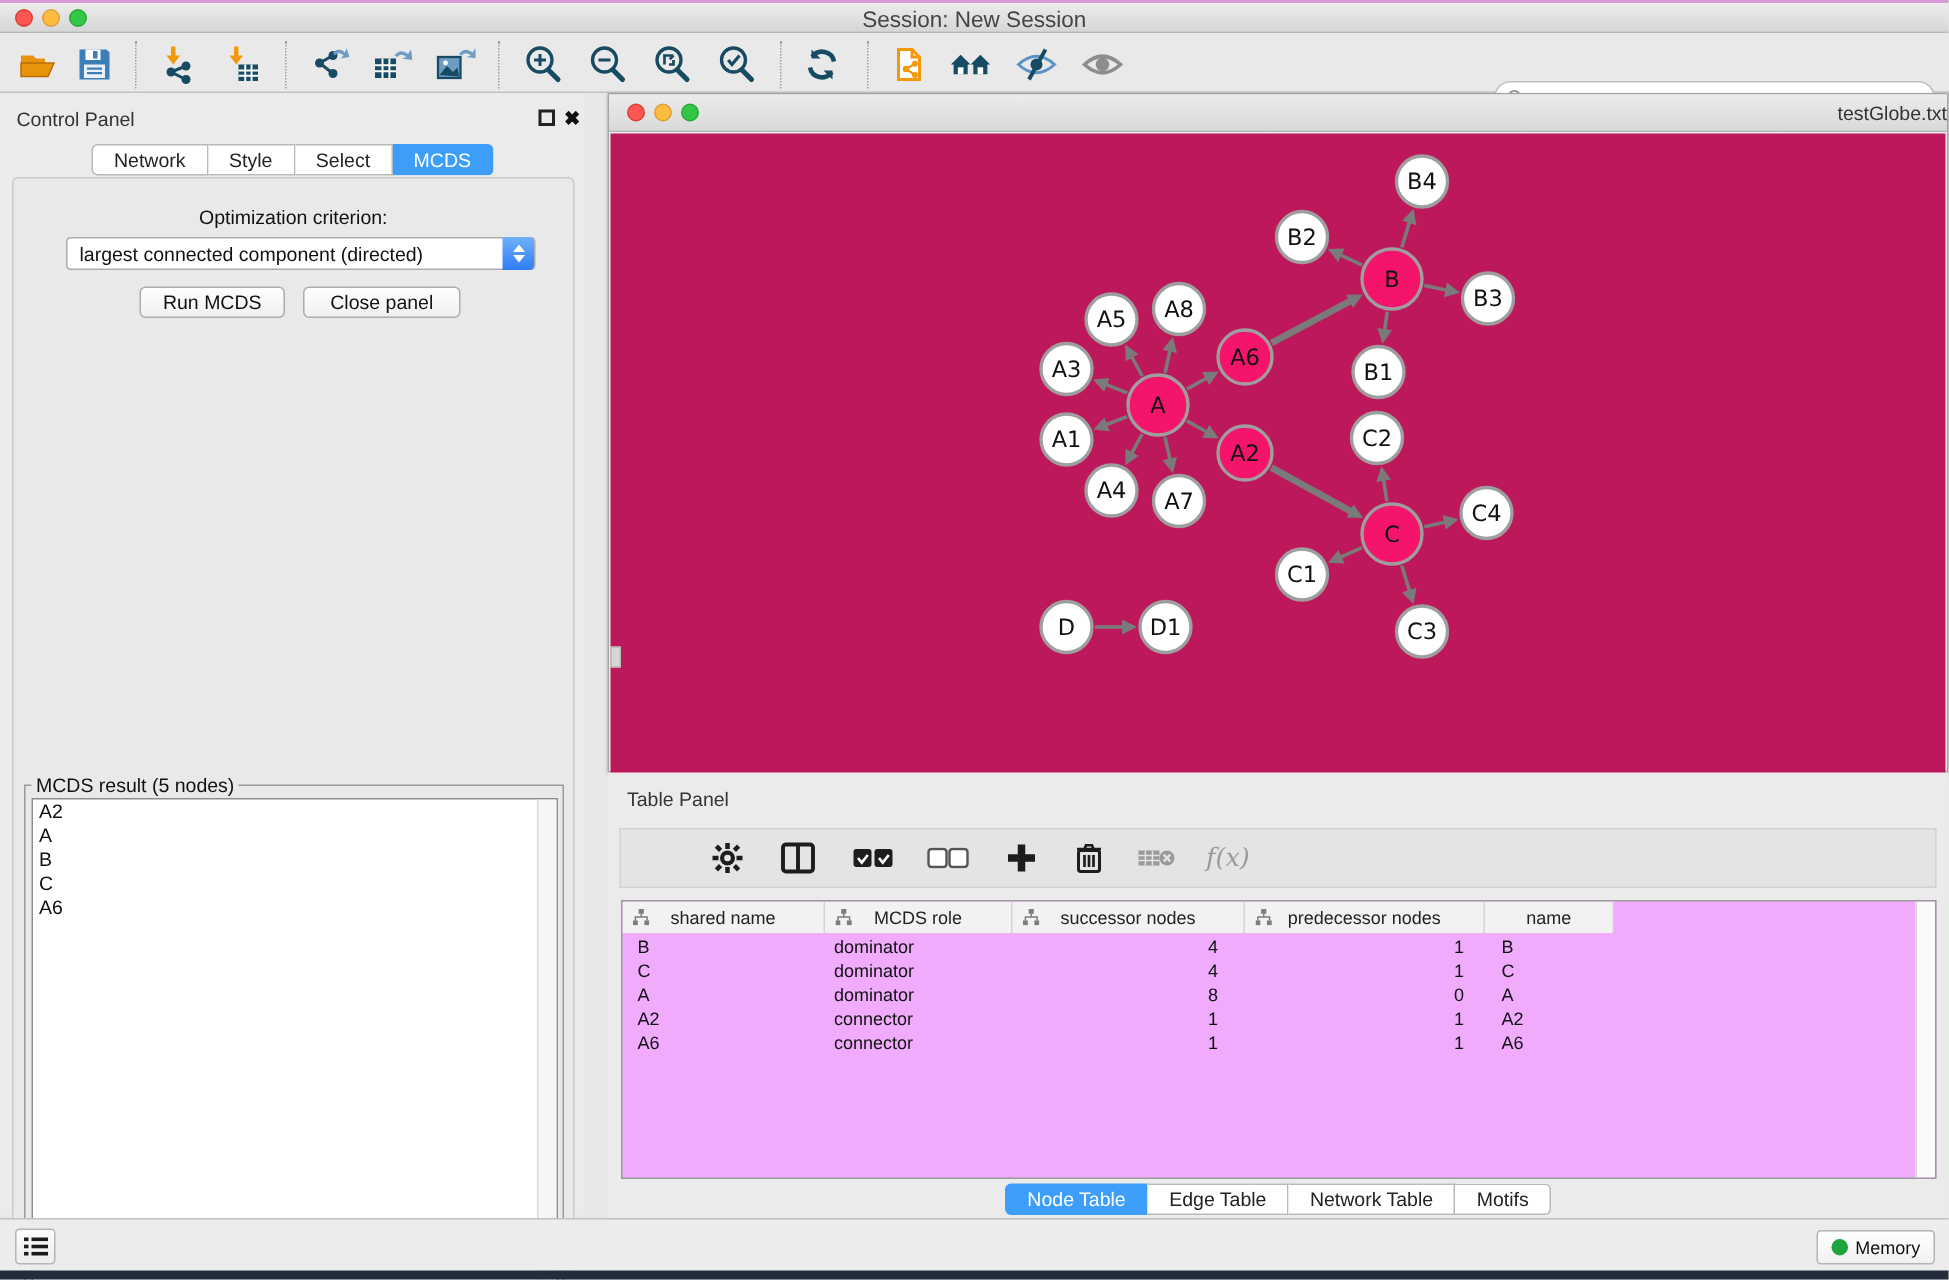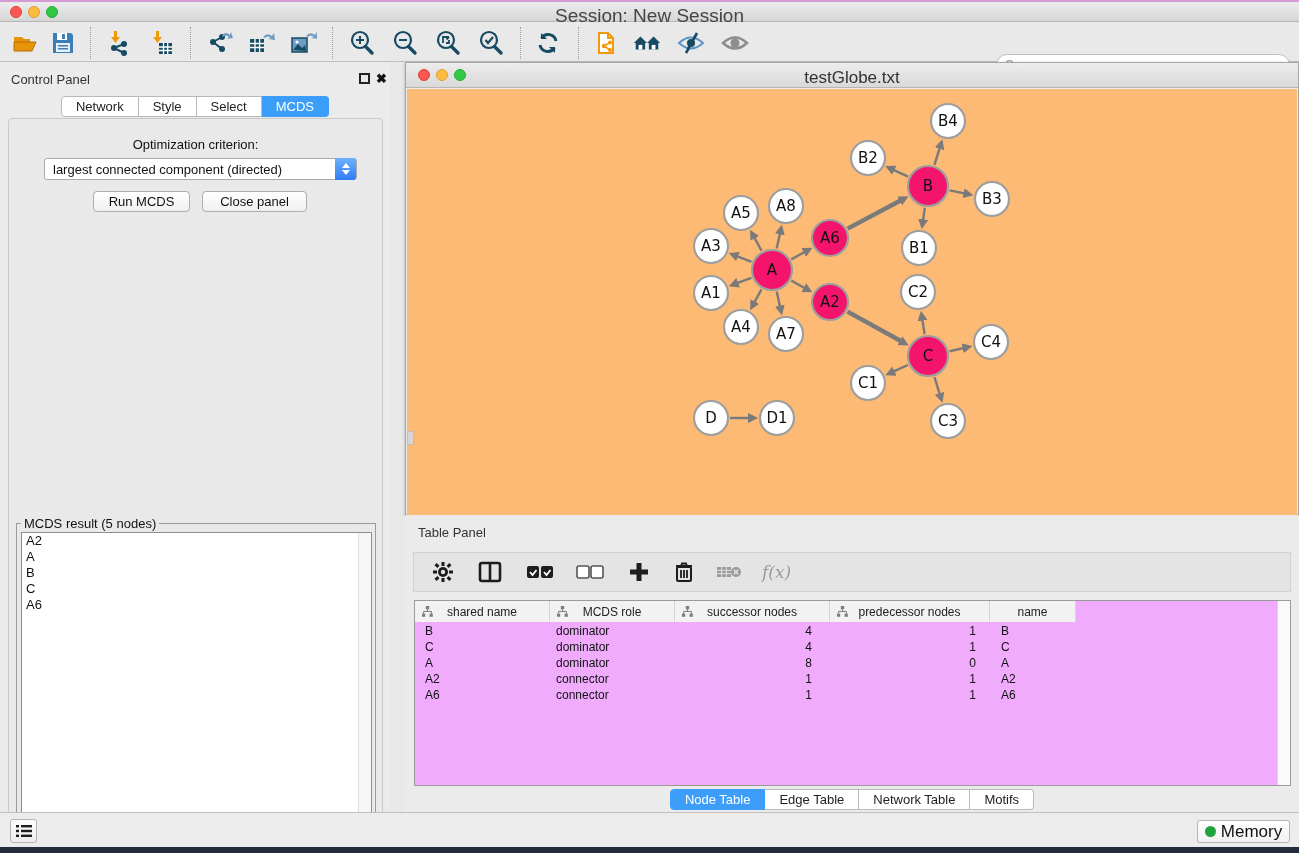--- a/index.html
+++ b/index.html
@@ -6,21 +6,21 @@
   html,body { width:1299px; height:853px; font-family:"Liberation Sans",sans-serif; background:#e8e8e8; overflow:hidden; }
   #app { position:absolute; left:0; top:0; width:1299px; height:853px; background:#e8e8e8; }
 
   
   #titlebar { position:absolute; left:0; top:0; width:1299px; height:22px;
     background:linear-gradient(#ececec,#d6d6d6); border-top:2px solid #d79ad4; border-bottom:1px solid #b8b8b8; }
   .tl { position:absolute; width:12px; height:12px; border-radius:50%; top:4px; }
   .tl.red{ background:#fc5753; border:1px solid #df3e38;}
   .tl.yellow{ background:#fdbc40; border:1px solid #de9f34;}
   .tl.green{ background:#33c748; border:1px solid #27aa35;}
-  #titlebar .title { position:absolute; left:0; right:0; top:3px; text-align:center; font-size:19px; color:#444; }
+  #titlebar .title { position:absolute; left:0; right:0; top:3px; text-align:center; font-size:15px; color:#444; }
 
   
   #toolbar { position:absolute; left:0; top:23px; width:1299px; height:39px; background:#e9e9e9; border-bottom:1px solid #c2c2c2; }
   .tb-ic { position:absolute; top:5px; width:30px; height:30px; display:flex; align-items:center; justify-content:center; cursor:default; }
   .tb-sep { position:absolute; top:4px; width:0; height:32px; border-left:1px dotted #9f9f9f; }
   #searchbox { position:absolute; left:996px; top:31px; width:294px; height:22px; background:#fff; border:1px solid #c0c0c0; border-radius:12px; display:flex; align-items:center; padding-left:7px; }
   #searchbox input { border:none; outline:none; flex:1; height:18px; font-size:12px; background:transparent; margin-left:4px; }
 
   
   #control-panel { position:absolute; left:0; top:62px; width:390px; height:748px; background:#ebebeb; }
@@ -45,49 +45,49 @@
   #btn-close { left:193px; width:105px; }
   #mcds-fieldset { position:absolute; left:7px; top:392px; width:360px; height:341px; border:1px solid #9a9a9a;margin-top:12px; }
   #mcds-legend { position:absolute; left:4px; top:-8px; background:#e9e9e9; padding:0 3px; font-size:13px; color:#111; }
   #mcds-list { position:absolute; left:4px; top:8px; width:351px; height:326px; background:#fff; border:1px solid #8d8d8d; overflow:hidden; }
   #mcds-scroll { position:absolute; right:0; top:0; width:13px; height:100%; background:#f6f6f6; border-left:1px solid #dcdcdc; }
   .mcds-item { font-size:13px; color:#111; line-height:16px; padding-left:4px; }
 
   
   #net-window { position:absolute; left:405px; top:62px; width:894px; height:453px; background:#ececec; border:1px solid #a5a5a5; box-shadow:0 1px 3px rgba(0,0,0,.25); }
   #net-titlebar { position:absolute; left:0; top:0; width:100%; height:25px; background:linear-gradient(#ececec,#d9d9d9); border-bottom:1px solid #b5b5b5; }
-  #net-titlebar .title { position:absolute; left:0; right:0; top:5px; text-align:center; font-size:17px; color:#333; }
-  #net-canvas { position:absolute; left:1px; top:26px; width:890px; height:522px; background:#fdba74; }
+  #net-titlebar .title { position:absolute; left:0; right:0; top:5px; text-align:right; font-size:13px; color:#333; }
+  #net-canvas { position:absolute; left:1px; top:26px; width:890px; height:522px; background:#be185d; }
   #net-canvas svg { position:absolute; left:0; top:0; }
   .node-label { font-family:"DejaVu Sans",sans-serif; font-size:15px; fill:#111; text-anchor:middle; }
   #net-scroll-stub { position:absolute; left:0; top:342px; width:7px; height:14px; background:#d6d6d6; border:1px solid #bdbdbd; }
   #net-resize { position:absolute; right:1px; bottom:1px; width:11px; height:11px;
     background:repeating-linear-gradient(135deg,transparent,transparent 2px,#b5b5b5 2px,#b5b5b5 3px); }
 
   
   #table-panel { position:absolute; left:405px; top:515px; width:894px; height:336px; background:#ebebeb; }
   #tp-title { position:absolute; left:13px; top:10px; font-size:13px; color:#333; }
-  #tp-toolbar { position:absolute; left:8px; top:37px; width:878px; height:40px; background:#e4e4e4; border:1px solid #d2d2d2; display:flex; align-items:center; }
+  #tp-toolbar { position:absolute; left:8px; top:37px; width:878px; height:40px; background:#e4e4e4; border:1px solid #d2d2d2; display:flex; align-items:center;padding-left:42px; }
   .tp-ic { margin-left:18px; display:flex; align-items:center; justify-content:center; height:26px; }
   .fx-label { font-family:"DejaVu Serif",serif; font-style:italic; font-size:17px; color:#9a9a9a; }
   #tp-table { position:absolute; left:9px; top:85px; width:877px; height:186px; background:#f0abfc; border:1px solid #9a9a9a; overflow:hidden; }
   #tp-headrow { position:absolute; left:0; top:0; height:21px; display:flex; border-bottom:1px solid #c9c9c9; }
   .th { position:relative; height:21px; background:#f2f2f2; border-right:1px solid #d4d4d4; display:flex; align-items:center; justify-content:center; font-size:12px; color:#222; }
   .th .hier { position:absolute; left:7px; top:5px; }
   #tp-rows { position:absolute; left:0; top:22px; right:14px; }
   .tr { display:flex; height:16px; align-items:center; }
   .td { font-size:12px; color:#111; overflow:hidden; white-space:nowrap; }
   .td.num { text-align:right; }
   #tp-vscroll { position:absolute; right:0; top:0; width:13px; height:100%; background:#fafafa; border-left:1px solid #d6d6d6; }
   #tp-tabs { position:absolute; left:0; top:274px; width:100%; display:flex; justify-content:center; }
 
   
   #statusbar { position:absolute; left:0; top:812px; width:1299px; height:35px; background:#ececec; border-top:1px solid #c0c0c0; }
   #list-btn { position:absolute; left:10px; top:6px; width:27px; height:24px; background:linear-gradient(#fdfdfd,#ededed); border:1px solid #b5b5b5; border-radius:3px; display:flex; align-items:center; justify-content:center; }
-  #memory-btn { position:absolute; right:9px; top:7px; width:93px; height:23px; background:linear-gradient(#ffffff,#f1f1f1); border:1px solid #b5b5b5; border-radius:3px; display:flex; align-items:center; justify-content:center; gap:5px; font-size:17px; color:#111; }
+  #memory-btn { position:absolute; right:9px; top:7px; width:79px; height:23px; background:linear-gradient(#ffffff,#f1f1f1); border:1px solid #b5b5b5; border-radius:3px; display:flex; align-items:center; justify-content:center; gap:5px; font-size:12px; color:#111; }
   #memory-dot { width:11px; height:11px; border-radius:50%; background:#1fa33c; }
   #desktop-strip { position:absolute; left:0; top:847px; width:1299px; height:6px;
     background:linear-gradient(90deg,#1d2532,#2b3a4e 20%,#202a38 45%,#31405ا 0), #232c3a; background:#232c3a; }
 </style>
 </head>
 <body>
 
 <div id="app">
 
   <div id="titlebar">

